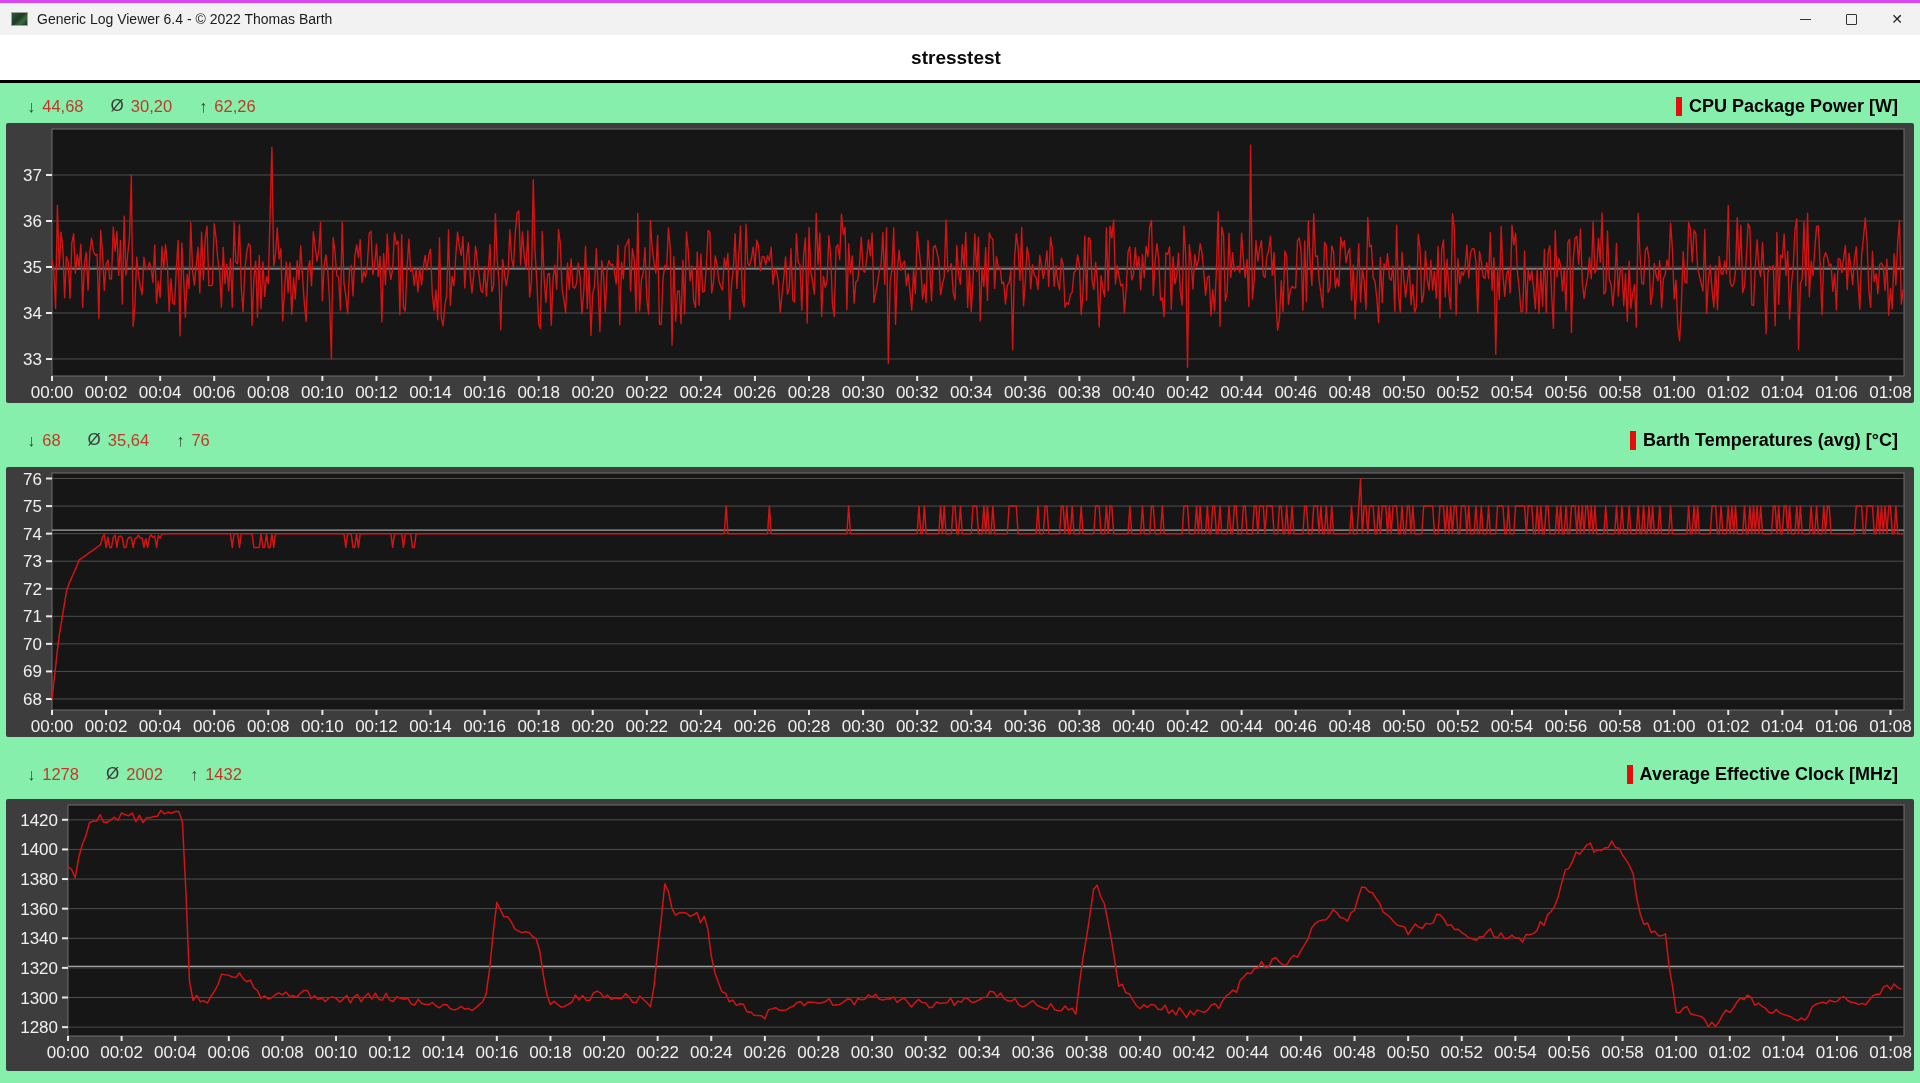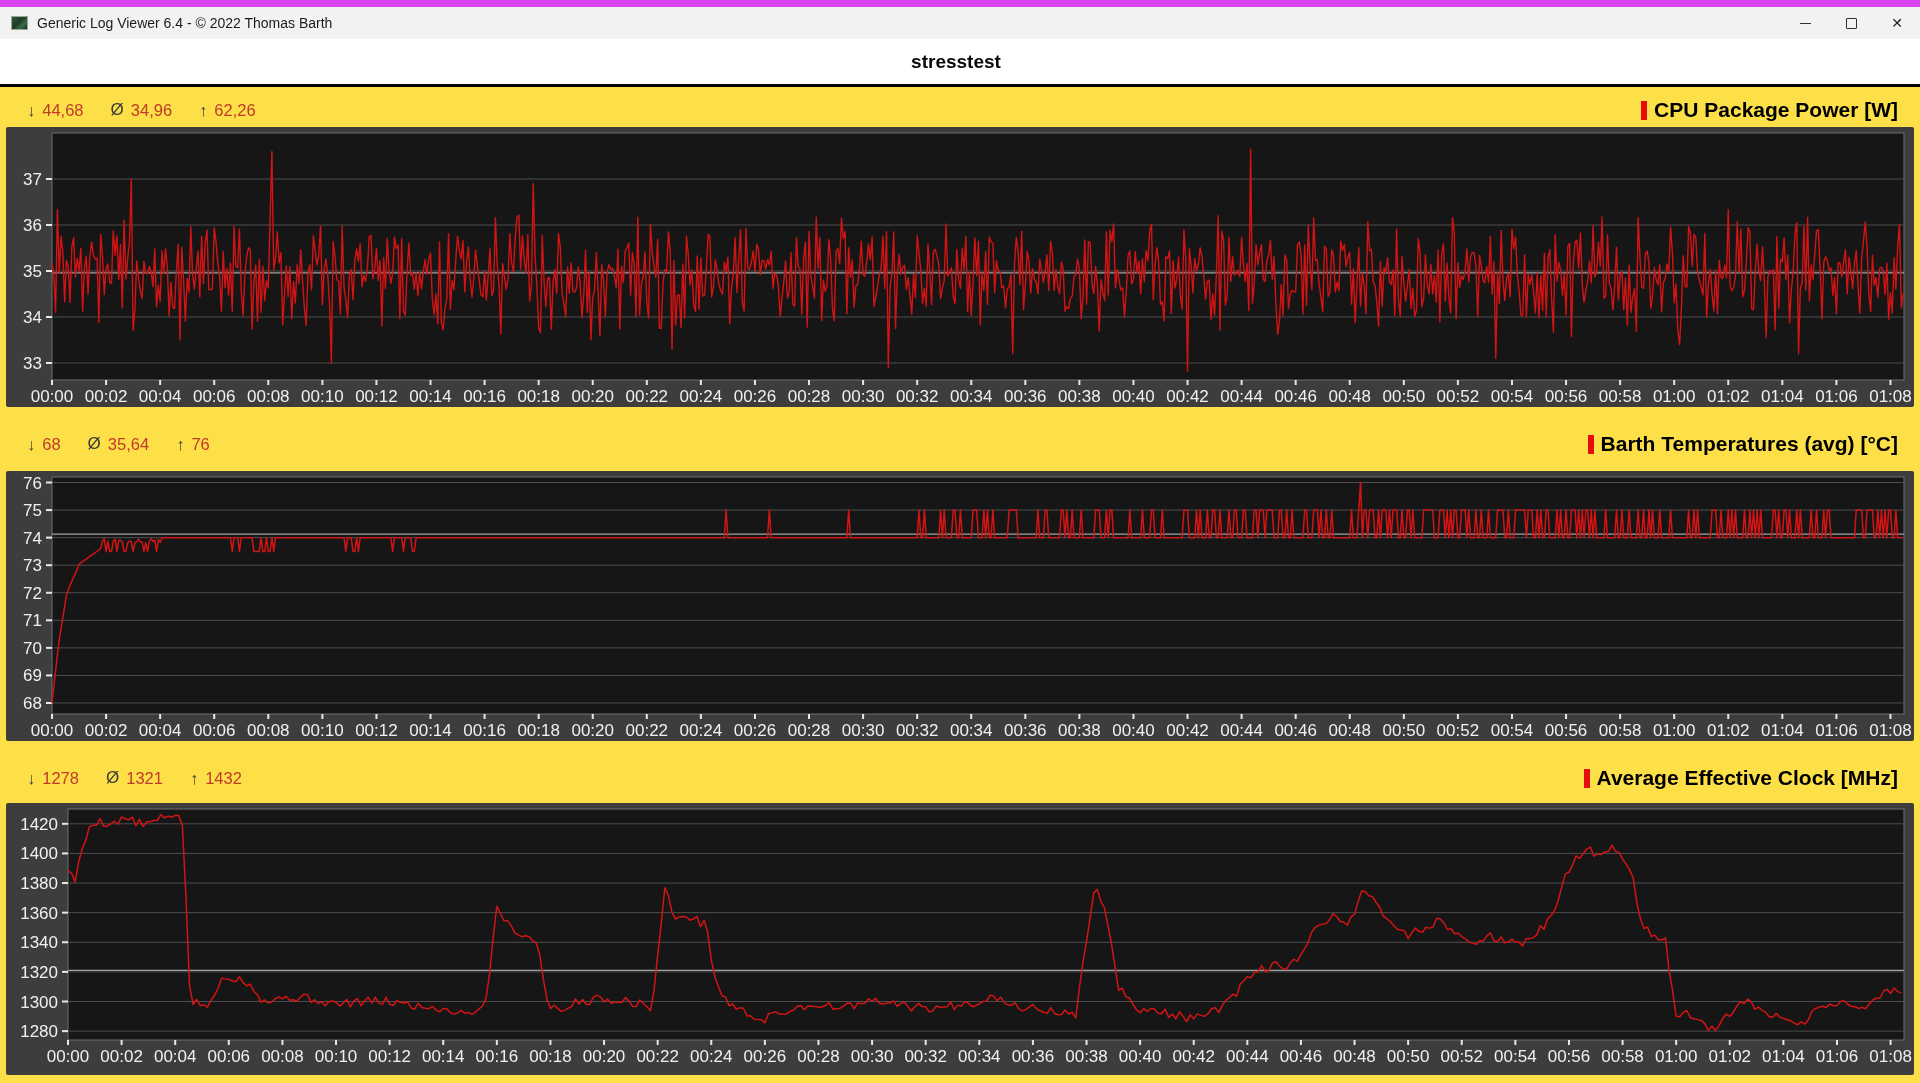--- a/index.html
+++ b/index.html
@@ -1,18 +1,18 @@
 <!DOCTYPE html>
 <html><head>
 <meta charset="utf-8">
 <style>
   * { box-sizing: border-box; margin: 0; padding: 0; }
   html,body { width:1920px; height:1083px; overflow:hidden; background:#ffffff;
     font-family:"Liberation Sans", sans-serif; }
-  .window { width:1920px; height:1083px; border-top:7px solid #d946ef; background:#fde047; }
+  .window { width:1920px; height:1083px; border-top:3px solid #d946ef; background:#86efac; }
 
   
   .titlebar { height:32px; background:#f2f2f2; display:flex; align-items:center; }
   .app-icon { width:17px; height:14px; margin-left:11px; margin-right:9px;
     background:linear-gradient(135deg,#2e5c38 0%,#1d3a24 45%,#3a6b44 70%,#16301c 100%);
     border:1px solid #9aa39c; }
   .titlebar-text { font-size:14px; color:#1b1b1b; }
   .titlebar-spacer { flex:1; }
   .win-btn { width:46px; height:32px; display:flex; align-items:center; justify-content:center;
     color:#222; font-size:14px; cursor:default; }
@@ -29,21 +29,21 @@
     padding:0 22px 0 27px; height:26px; }
   .stats-row.first { margin-top:10px; }
   .stats-row.later { margin-top:24px; }
   .stats-left { display:flex; gap:27px; font-size:16.5px; }
   .stat-item { display:flex; align-items:center; gap:7px; }
   .stat-sym { color:#3a3a3a; }
   .stat-sym.avg { font-size:17px; }
   .stat-val { color:#c0392b; }
   .legend { display:flex; align-items:center; gap:7px; }
   .legend-bar { width:6px; height:19px; background:#e60d0d; }
-  .legend-title { font-size:21px; font-weight:700; color:#000;text-align:center; }
+  .legend-title { font-size:18px; font-weight:700; color:#000;text-align:center; }
 
   .chart-panel { margin:4px 6px 0 6px; background:#3d3d3d; border-radius:2px; }
   .chart-panel.p2 { margin-top:14px; }
   .chart-panel.p3 { margin-top:12px; }
   svg { display:block; }
   svg text { font-family:"Liberation Sans", sans-serif; fill:#f0f0f0; }
 </style>
 </head>
 <body>
 
@@ -67,21 +67,21 @@
   </div>
 
   <div class="stats-row first">
     <div class="stats-left">
       <span class="stat-item">
           <span class="stat-sym">↓</span>
           <span class="stat-val">44,68</span>
         </span>
       <span class="stat-item">
           <span class="stat-sym avg">Ø</span>
-          <span class="stat-val">34,96</span>
+          <span class="stat-val">30,20</span>
         </span>
       <span class="stat-item">
           <span class="stat-sym">↑</span>
           <span class="stat-val">62,26</span>
         </span>
     </div>
     <div class="legend">
       <span class="legend-bar"></span>
       <span class="legend-title">CPU Package Power [W]</span>
     </div>
@@ -305,21 +305,21 @@
   </div>
 
   <div class="stats-row later">
     <div class="stats-left">
       <span class="stat-item">
           <span class="stat-sym">↓</span>
           <span class="stat-val">1278</span>
         </span>
       <span class="stat-item">
           <span class="stat-sym avg">Ø</span>
-          <span class="stat-val">1321</span>
+          <span class="stat-val">2002</span>
         </span>
       <span class="stat-item">
           <span class="stat-sym">↑</span>
           <span class="stat-val">1432</span>
         </span>
     </div>
     <div class="legend">
       <span class="legend-bar"></span>
       <span class="legend-title">Average Effective Clock [MHz]</span>
     </div>

